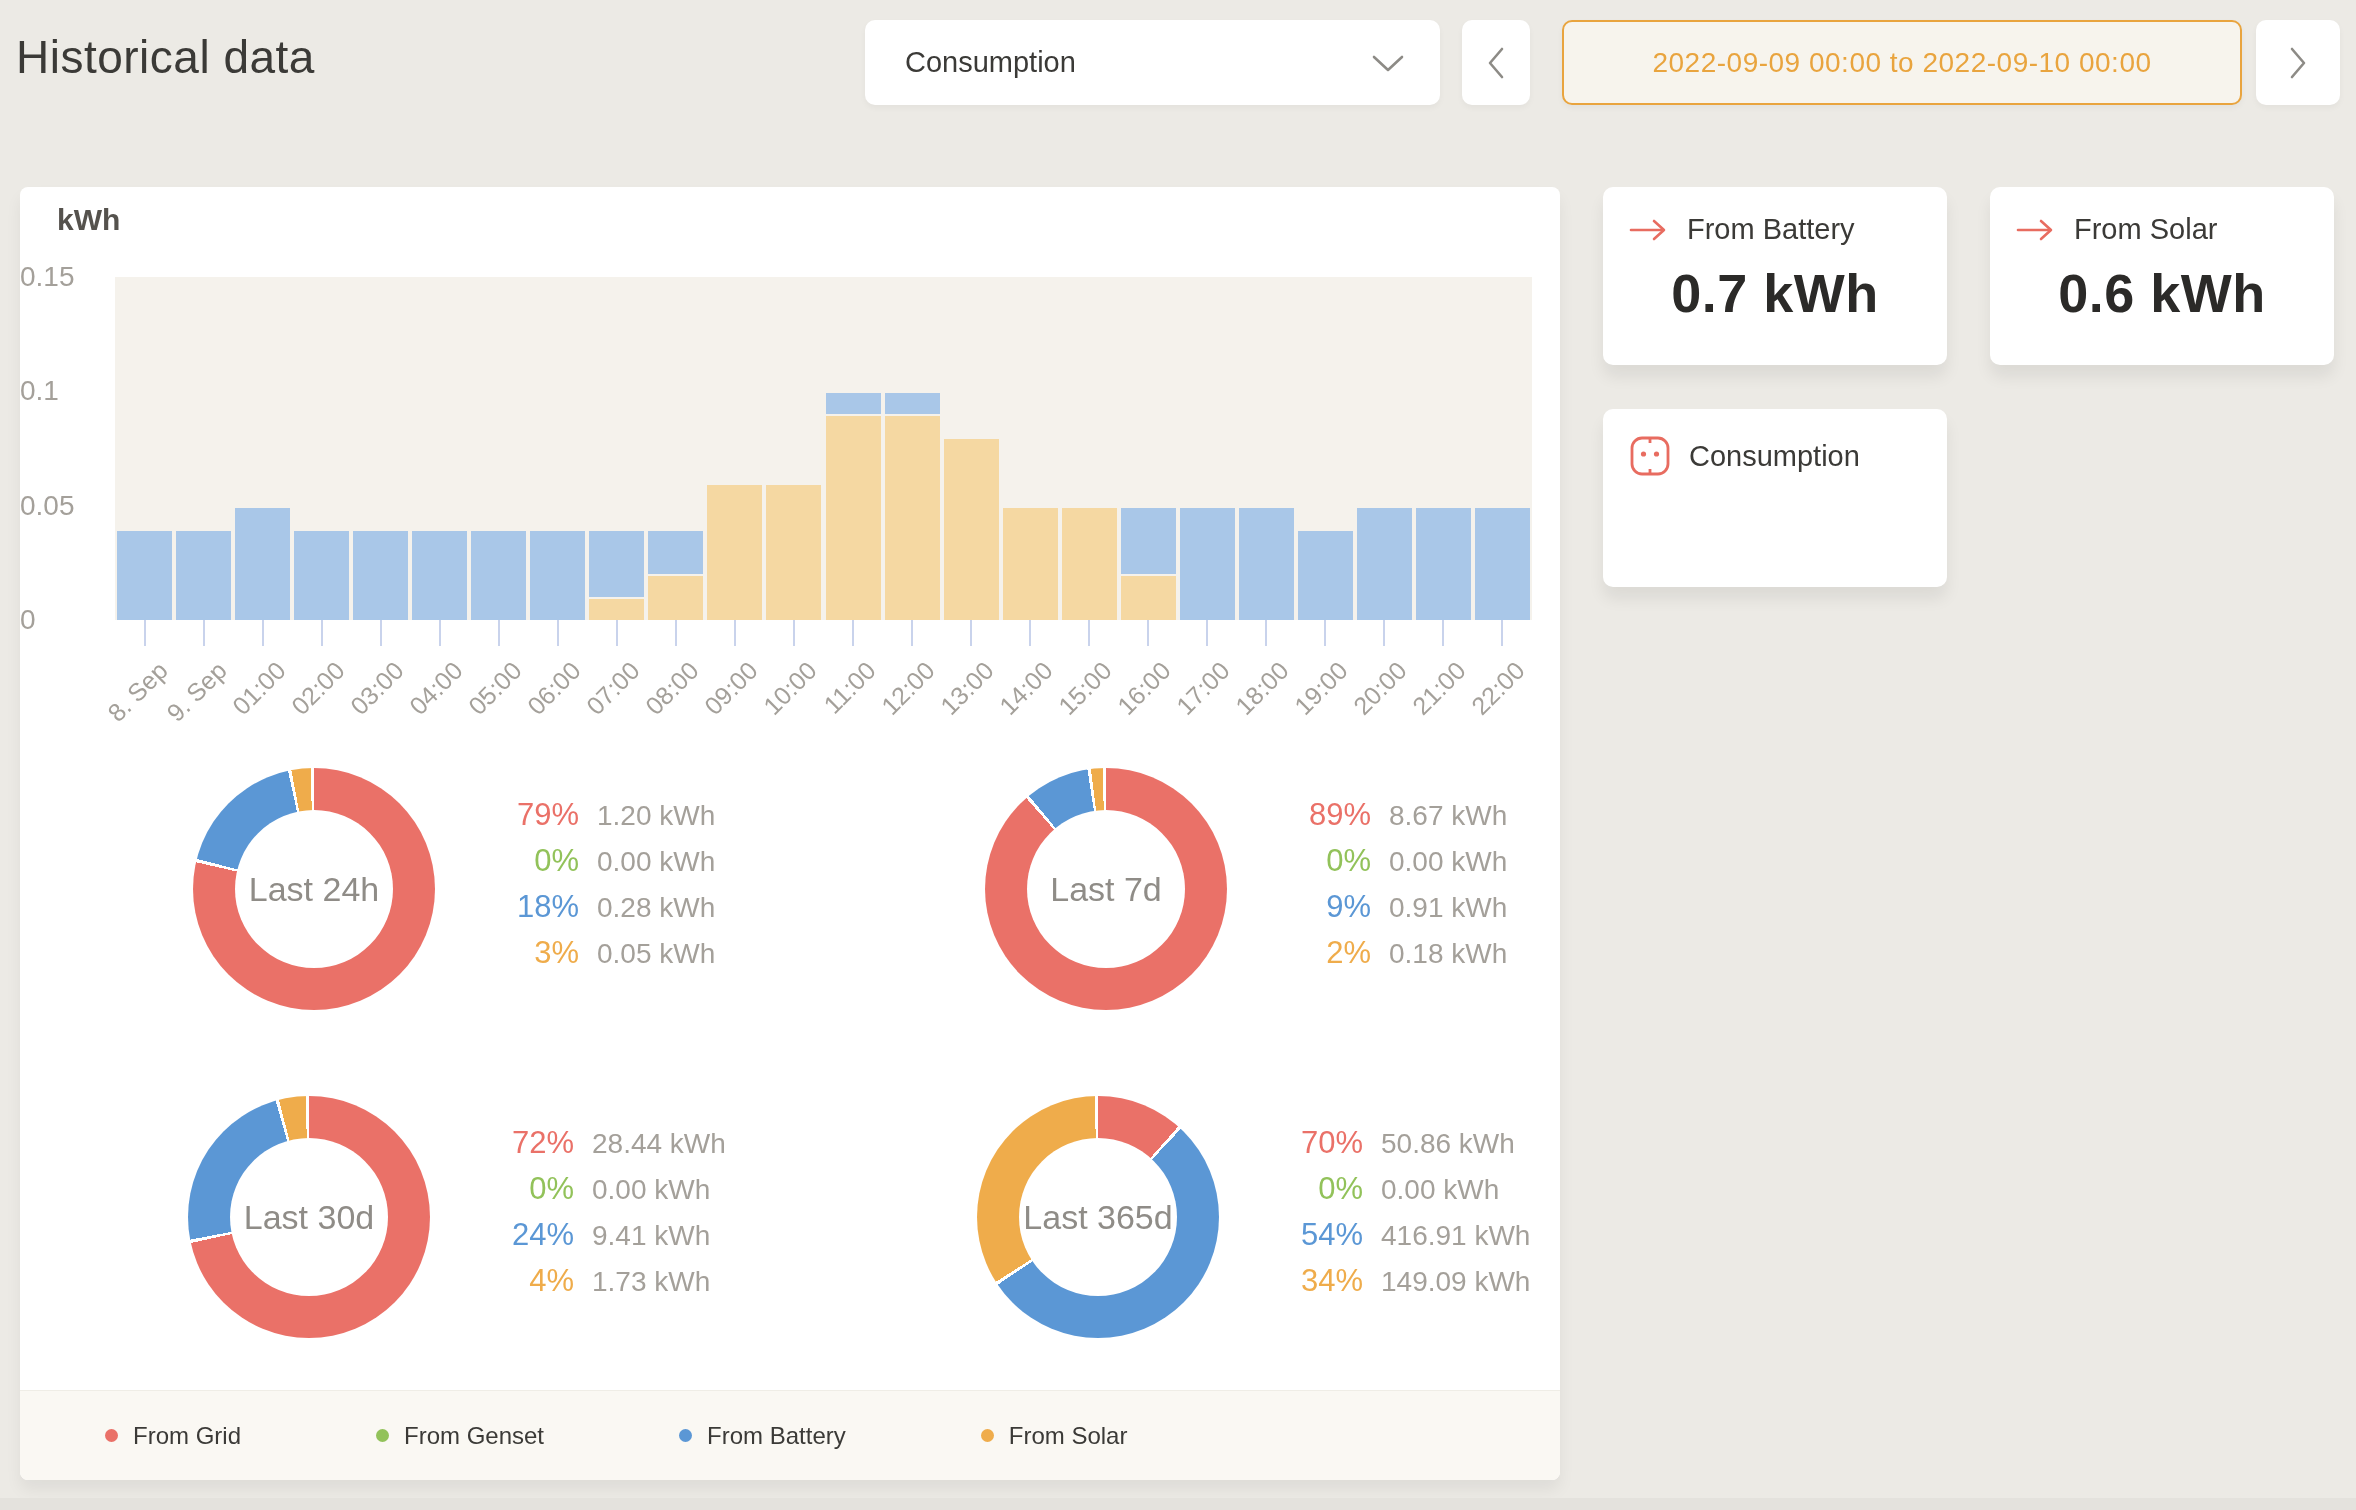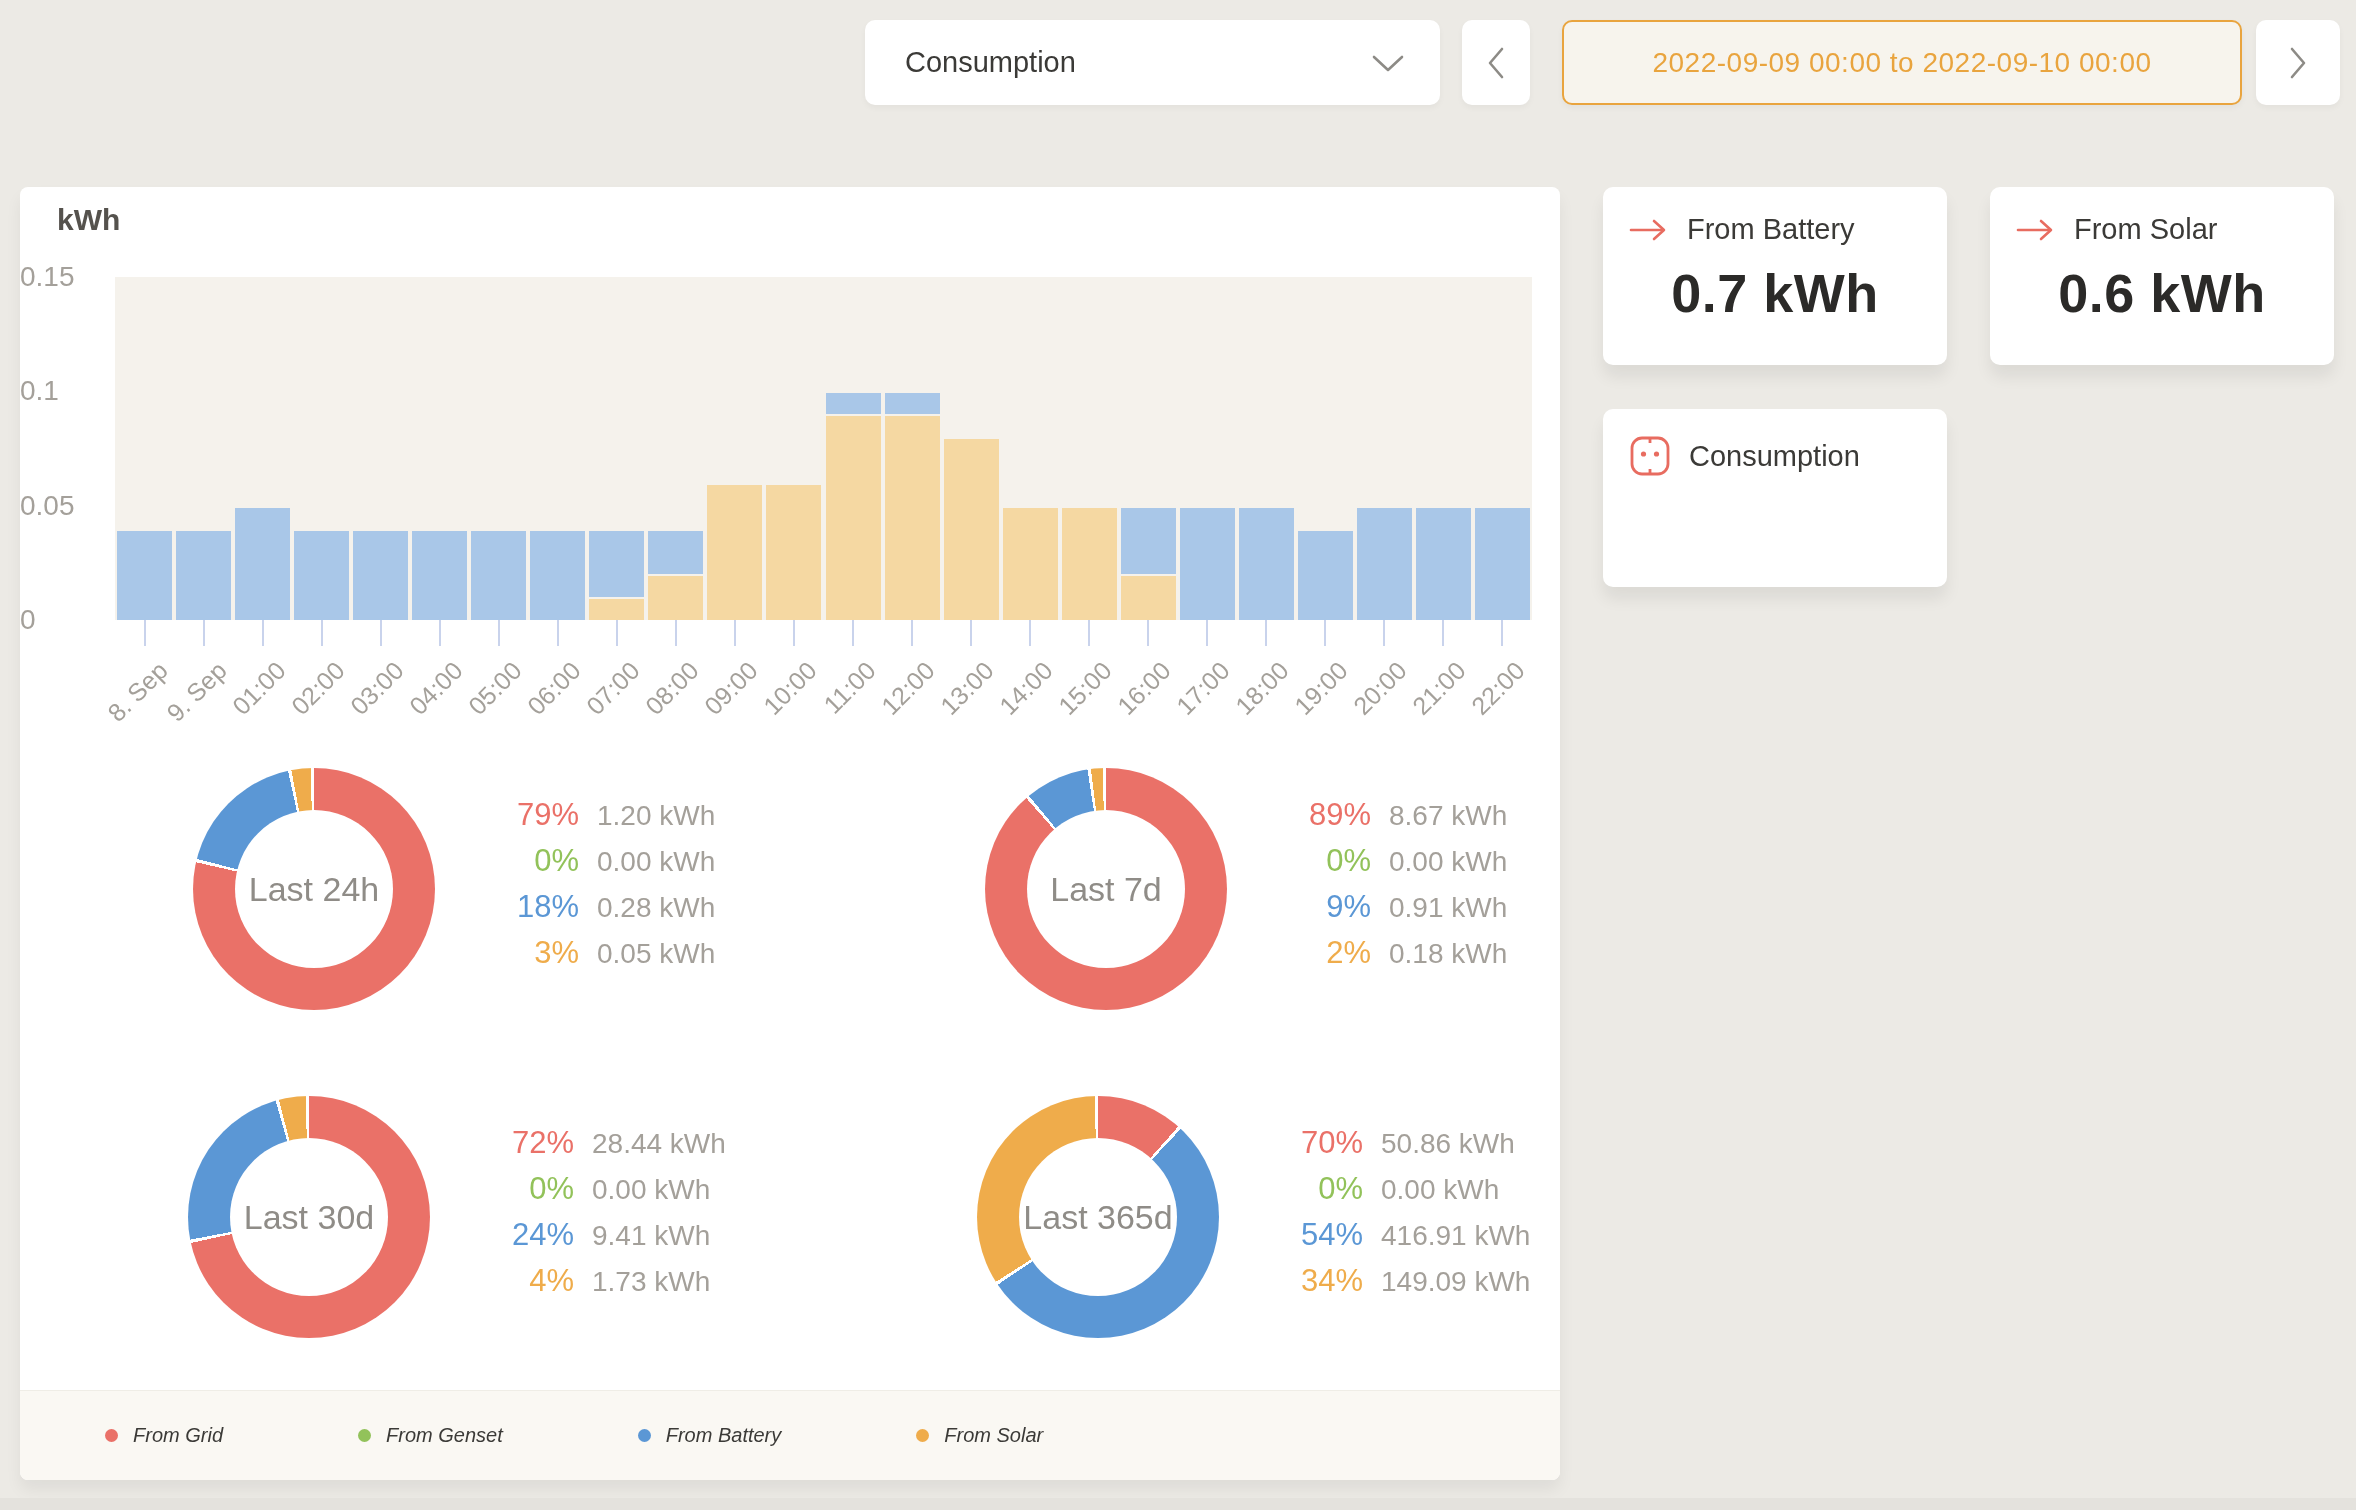--- a/index.html
+++ b/index.html
@@ -42,34 +42,35 @@
   .dlegend { display:flex; flex-direction:column; }
   .dlegend .row { display:flex; align-items:baseline; height:46px; }
   .dlegend .pct { width:92px; text-align:right; font-size:31px; font-weight:500; }
   .dlegend .val { margin-left:18px; font-size:28px; color:#A4A09A; white-space:nowrap; }
   
   .card-footer { position:absolute; left:0; right:0; bottom:0; height:90px; background:#FAF8F3;
                  border-top:1px solid #EFEDE6; border-radius:0 0 8px 8px;
                  display:flex; align-items:center; padding-left:85px; gap:135px; }
   .fitem { display:flex; align-items:center; gap:15px; }
   .fdot { width:13px; height:13px; border-radius:50%; }
-  .flabel { font-size:20px; color:#3B3A37;font-style:italic; }
+  .flabel { font-size:24px; color:#3B3A37; }
   
   .sum-card { position:absolute; width:344px; height:178px; background:#fff; border-radius:10px;
               box-shadow:0 12px 16px rgba(0,0,0,0.07); padding:26px 26px 0 26px; }
   .sum-head { display:flex; align-items:center; gap:18px; }
   .sum-label { font-size:29px; color:#3B3A37; }
   .sum-value { margin-top:16px; text-align:center; font-size:54px; font-weight:700; color:#2B2A28; letter-spacing:0.5px; }
   .bottom-strip { position:absolute; left:0; bottom:0; width:100%; height:12px; background:#E4E2DD; }
 </style>
 </head>
 <body>
 
 <div class="page">
 
+  <div class="page-title">Historical data</div>
 
   <div class="hbtn dropdown">
     <span class="val">Consumption</span>
     <svg width="36" height="22" viewBox="0 0 36 22">
       <polyline class="chev" points="4,5 18,18 32,5"></polyline>
     </svg>
   </div>
 
   <div class="hbtn nav-prev">
     <svg width="22" height="36" viewBox="0 0 22 36">

